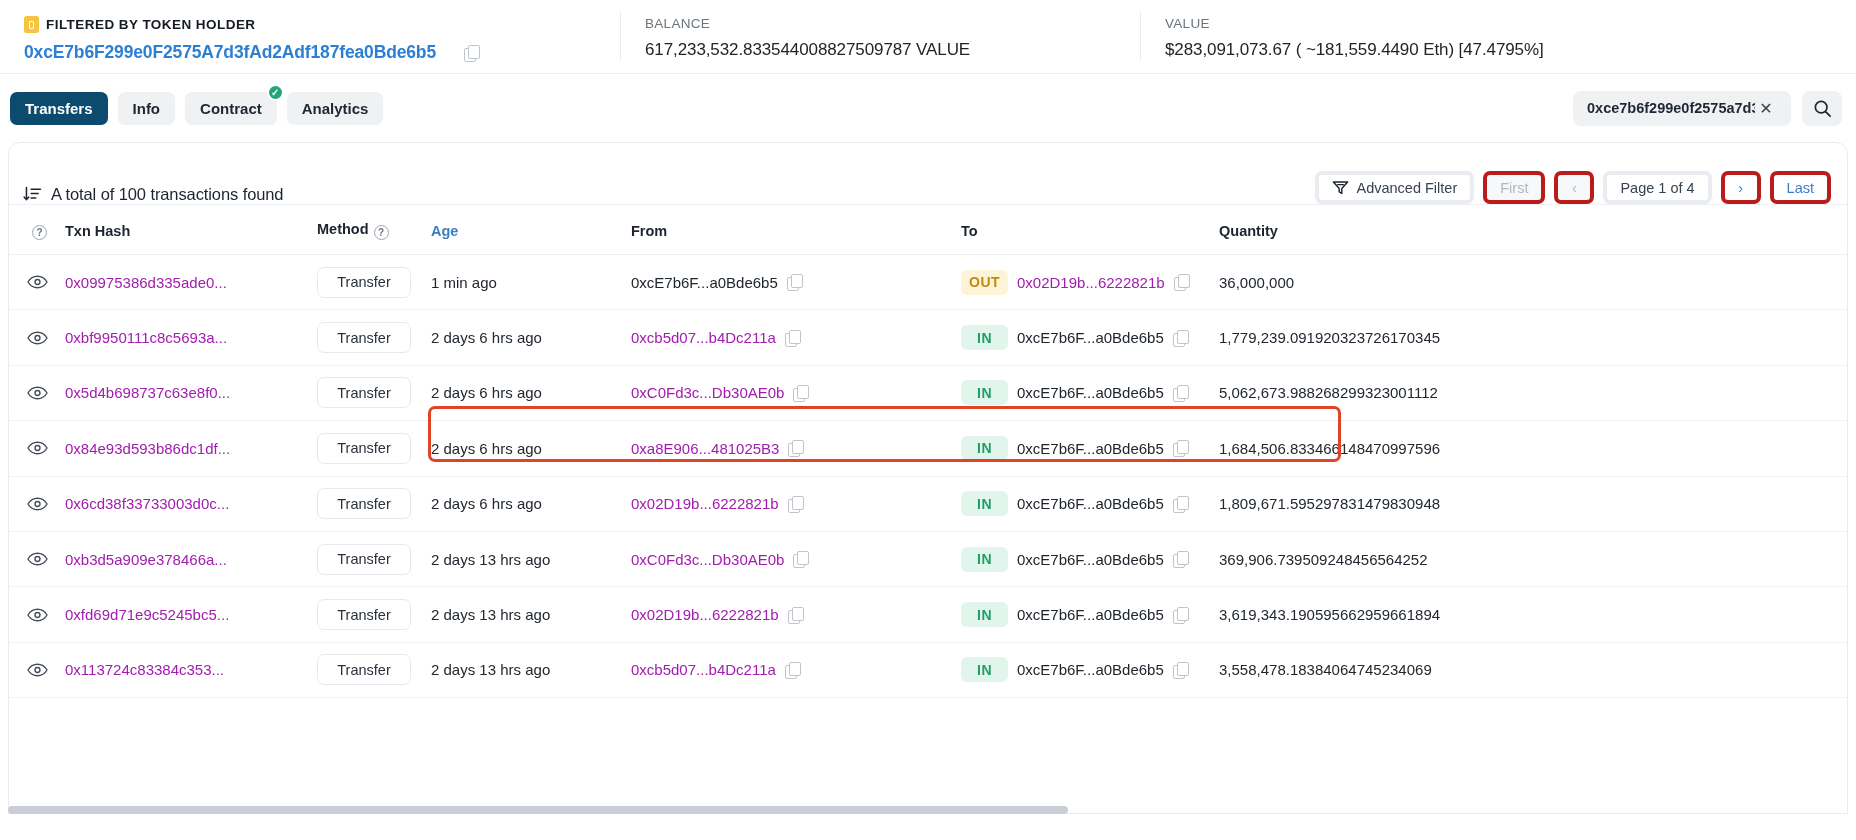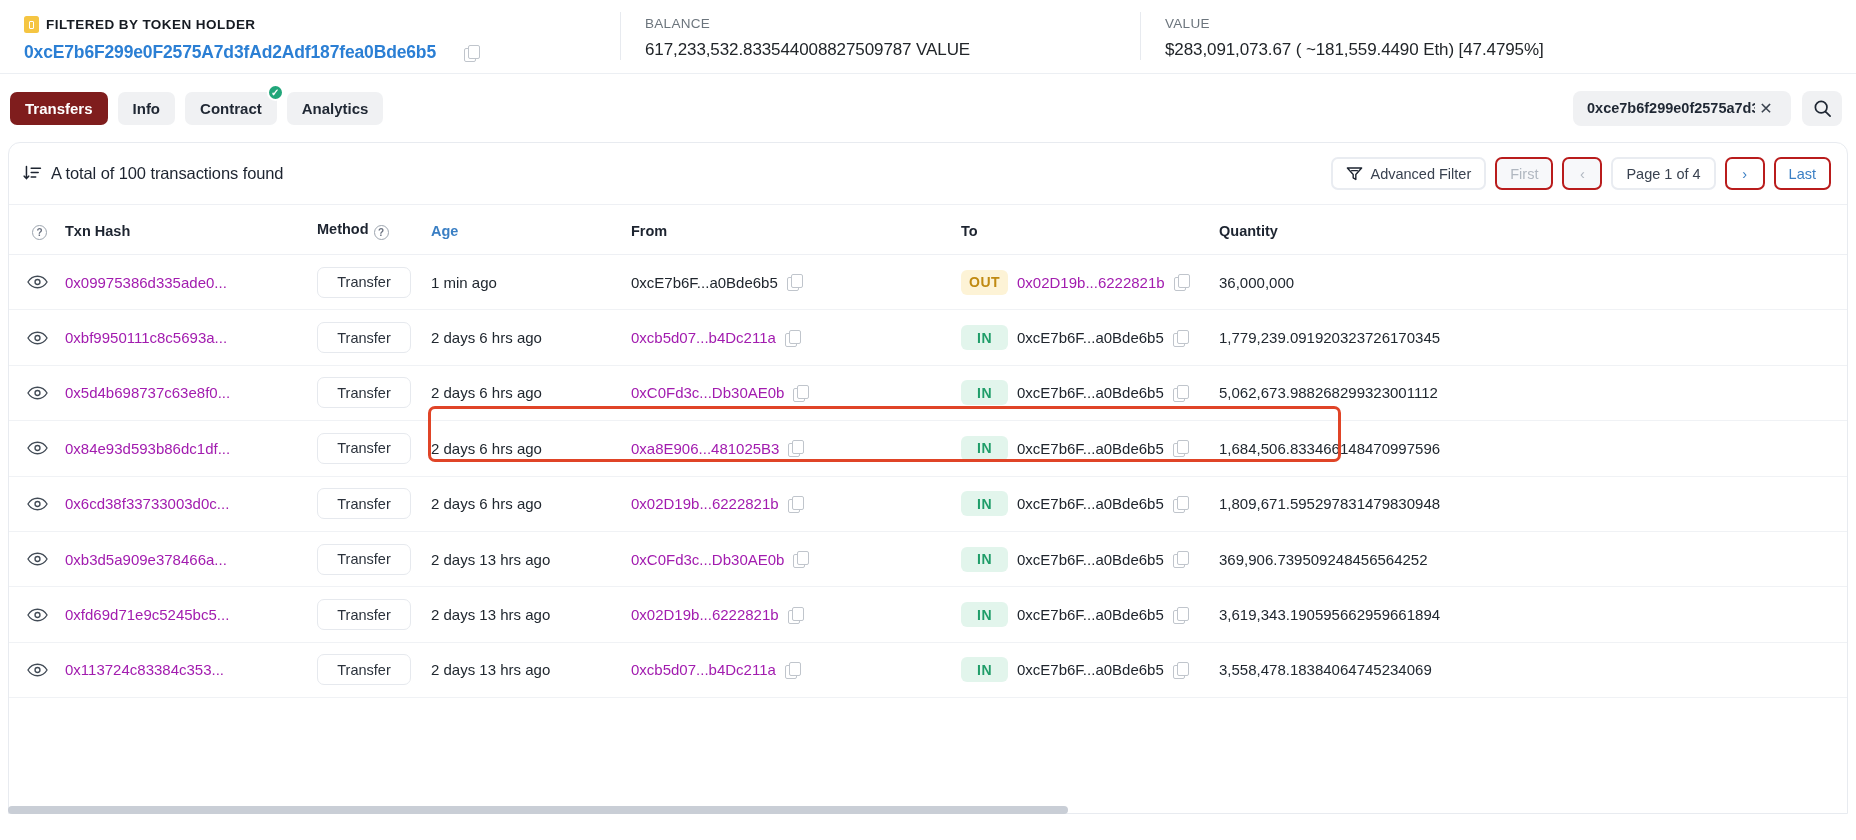--- a/index.html
+++ b/index.html
@@ -102,21 +102,21 @@
     border-radius: 7px;
     background: #f0f1f3;
     color: #1f2733;
     font-size: 15px;
     font-weight: 700;
     display: flex;
     align-items: center;
     cursor: pointer;
     white-space: nowrap;
   }
-  .tab.active { background: #7f1d1d; color: #ffffff; }
+  .tab.active { background: #0c4a6e; color: #ffffff; }
   .tab .check {
     position: absolute;
     top: -8px; right: -7px;
     width: 17px; height: 17px;
     border-radius: 50%;
     background: #21a67a;
     color: #fff;
     font-size: 10px;
     display: flex;
     align-items: center;
@@ -170,39 +170,39 @@
   .panel {
     margin: 0 8px;
     border: 1px solid #e8ebf0;
     border-radius: 12px 12px 0 0;
     background: #fff;
     height: 672px;
     overflow: hidden;
   }
   .panel-head {
     display: flex;
-    align-items: center;
+    align-items: flex-end;
     height: 62px;
     padding: 0 16px 0 14px;
     border-bottom: 1px solid #eef0f4;
   }
   .total-text {
     display: flex;
     align-items: center;
     gap: 9px;
     font-size: 16.5px;
     color: #1d2430;
     letter-spacing: -.1px;
   }
   .pager { margin-left: auto; display: flex; align-items: center; gap: 9px; }
   .pg-btn {
     height: 33px;
     min-width: 40px;
     padding: 0 13px;
-    border: 2px solid #b91c1c;
+    border: 4px solid #b91c1c;
     border-radius: 7px;
     background: #fff;
     font-size: 14.5px;
     color: #2f3742;
     display: flex;
     align-items: center;
     justify-content: center;
     gap: 7px;
     cursor: pointer;
     white-space: nowrap;

